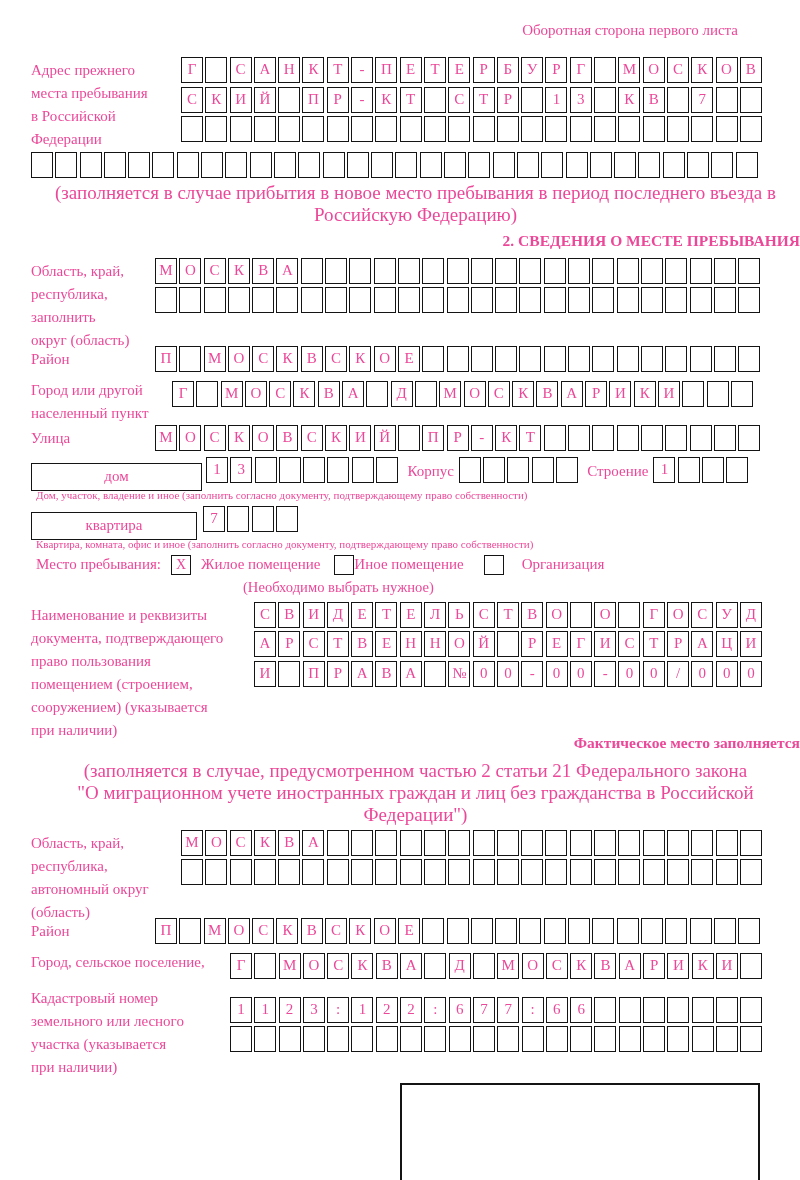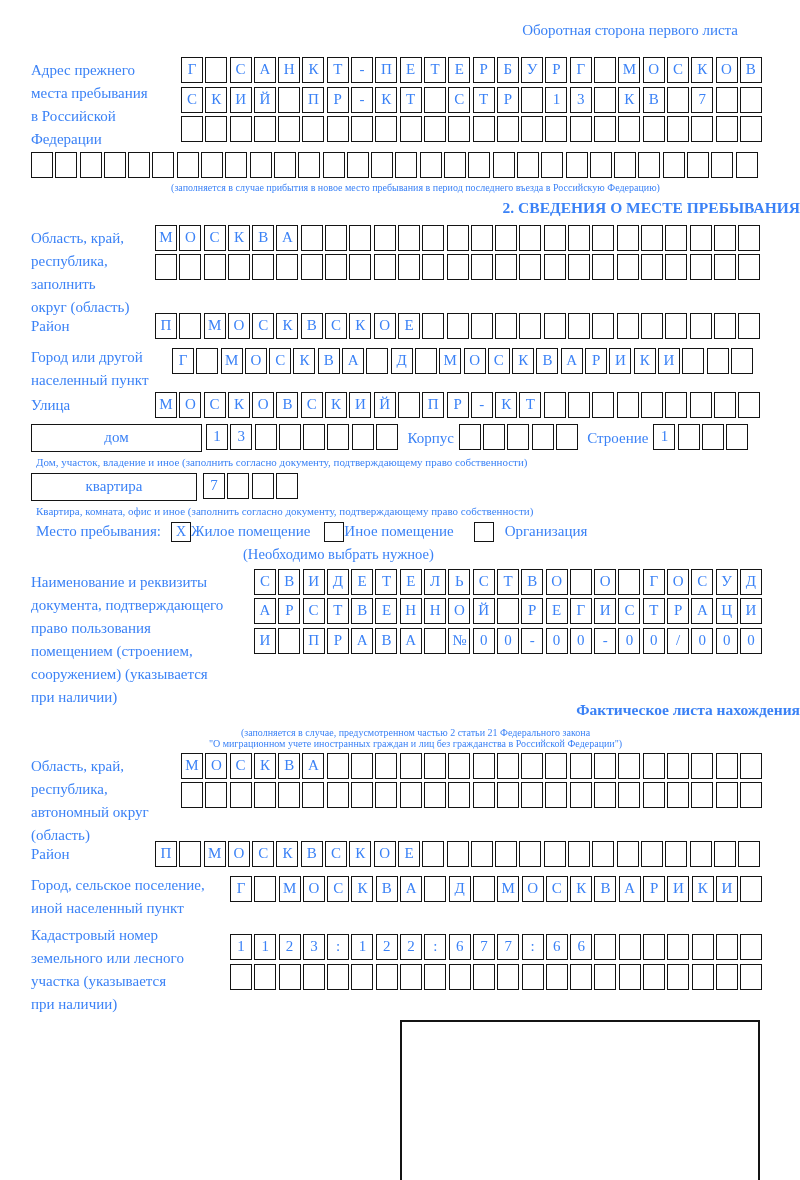--- a/index.html
+++ b/index.html
@@ -1,33 +1,33 @@
 <!DOCTYPE html>
 <html><head>
 <meta charset="utf-8">
 <style>
   html,body{margin:0;padding:0;background:#fff;}
-  .page{width:800px;height:1180px;background:#fff;color:#3b82f6;
+  .page{width:800px;height:1180px;background:#fff;color:#ec4899;
         font-family:"Liberation Serif",serif;box-sizing:border-box;
         padding:0 0 0 31px;overflow:hidden;}
   .header-note{padding-top:22px;padding-right:62px;text-align:right;font-size:15px;}
   .sec{display:flex;align-items:flex-start;}
   .lbl{font-size:15px;line-height:23px;flex:none;padding-top:2px;}
   .w150{width:150px}.w124{width:124px}.w141{width:141px}.w223{width:223px}.w199{width:199px}
   .rows{flex:none;}
   .boxrow{white-space:nowrap;height:26px;margin-bottom:3.5px;}
   .cell{display:inline-block;width:22px;height:26px;border:1.6px solid #141414;
         box-sizing:border-box;margin-right:2.3px;text-align:center;font-size:15px;
         line-height:22px;vertical-align:top;overflow:hidden;}
   .fullrow{margin-top:1px;}
-  .note{font-size:10px;text-align:center;margin:2px 0 4px;}
+  .note{font-size:19px;text-align:center;margin:2px 0 4px;}
   .heading{text-align:right;font-weight:bold;font-size:15.5px;margin:6px 0 8px;}
   .domrow{white-space:nowrap;margin-top:2px;height:28px;}
   .widebox{height:28px;border:1.6px solid #141414;display:inline-flex;align-items:center;
-           justify-content:center;font-size:15px;box-sizing:border-box;vertical-align:top;}
+           justify-content:center;font-size:15px;box-sizing:border-box;vertical-align:top;margin-top:6px;}
   .wb171{width:171px}.wb202{width:166px}
   .inl-lbl{font-size:15px;margin:0 5px 0 7px;line-height:28px;vertical-align:top;display:inline-block;}
   .smallnote{font-size:11px;margin:4px 0 5px 5px;}
   .mestorow{display:flex;align-items:center;margin-top:4px;font-size:15px;}
   .cb{display:inline-block;flex:none;width:20px;height:20px;border:1.6px solid #141414;
       text-align:center;font-size:14px;line-height:17px;box-sizing:border-box;}
   .mesto-note{font-size:14.6px;margin:4px 0 6px 212px;}
   .neg{margin-top:-6px;}
   .stampbox{width:360px;height:178px;border:2px solid #141414;margin-left:369px;margin-top:4px;box-sizing:border-box;}
   .mt2{margin-top:2px}.mt4{margin-top:4px}.mt6{margin-top:18px}
@@ -94,45 +94,45 @@
   <div class="smallnote">Дом, участок, владение и иное (заполнить согласно документу, подтверждающему право собственности)</div>
 
   <div class="domrow">
     <div class="widebox wb202">квартира</div><span style="display:inline-block;width:6px"></span><div class="boxrow" style="display:inline-block"><span class="cell">7</span><span class="cell"></span><span class="cell"></span><span class="cell"></span></div>
   </div>
   <div class="smallnote">Квартира, комната, офис и иное (заполнить согласно документу, подтверждающему право собственности)</div>
 
   <div class="mestorow">
     <span style="margin-left:5px">Место пребывания:</span>
     <span class="cb" style="margin-left:10px">X</span>
-    <span style="margin-left:0">Жилое помещение</span>
+    <span style="margin-left:10px">Жилое помещение</span>
     <span class="cb" style="margin-left:14px"></span>
     <span style="">Иное помещение</span>
     <span class="cb" style="margin-left:20px"></span>
-    <span style="margin-left:11px">Организация</span>
+    <span style="margin-left:18px">Организация</span>
   </div>
   <div class="mesto-note">(Необходимо выбрать нужное)</div>
 
   <div class="sec">
     <div class="lbl w223">
         <div>Наименование и реквизиты</div>
         <div>документа, подтверждающего</div>
         <div>право пользования</div>
         <div>помещением (строением,</div>
         <div>сооружением) (указывается</div>
         <div>при наличии)</div>
       </div>
     <div class="rows">
       <div class="boxrow"><span class="cell">С</span><span class="cell">В</span><span class="cell">И</span><span class="cell">Д</span><span class="cell">Е</span><span class="cell">Т</span><span class="cell">Е</span><span class="cell">Л</span><span class="cell">Ь</span><span class="cell">С</span><span class="cell">Т</span><span class="cell">В</span><span class="cell">О</span><span class="cell"></span><span class="cell">О</span><span class="cell"></span><span class="cell">Г</span><span class="cell">О</span><span class="cell">С</span><span class="cell">У</span><span class="cell">Д</span></div>
       <div class="boxrow"><span class="cell">А</span><span class="cell">Р</span><span class="cell">С</span><span class="cell">Т</span><span class="cell">В</span><span class="cell">Е</span><span class="cell">Н</span><span class="cell">Н</span><span class="cell">О</span><span class="cell">Й</span><span class="cell"></span><span class="cell">Р</span><span class="cell">Е</span><span class="cell">Г</span><span class="cell">И</span><span class="cell">С</span><span class="cell">Т</span><span class="cell">Р</span><span class="cell">А</span><span class="cell">Ц</span><span class="cell">И</span></div>
       <div class="boxrow"><span class="cell">И</span><span class="cell"></span><span class="cell">П</span><span class="cell">Р</span><span class="cell">А</span><span class="cell">В</span><span class="cell">А</span><span class="cell"></span><span class="cell">№</span><span class="cell">0</span><span class="cell">0</span><span class="cell">-</span><span class="cell">0</span><span class="cell">0</span><span class="cell">-</span><span class="cell">0</span><span class="cell">0</span><span class="cell">/</span><span class="cell">0</span><span class="cell">0</span><span class="cell">0</span></div>
     </div>
   </div>
 
-  <div class="heading" style="margin-top:-8px">Фактическое листа нахождения</div>
+  <div class="heading" style="margin-top:-8px">Фактическое место заполняется</div>
   <div class="note">
       <div>(заполняется в случае, предусмотренном частью 2 статьи 21 Федерального закона</div>
       <div>"О миграционном учете иностранных граждан и лиц без гражданства в Российской Федерации")</div>
     </div>
 
   <div class="sec mt4">
     <div class="lbl w150">
         <div>Область, край,</div>
         <div>республика,</div>
         <div>автономный округ</div>
@@ -145,21 +145,20 @@
   </div>
 
   <div class="sec neg">
     <div class="lbl w124">Район</div>
     <div class="boxrow"><span class="cell">П</span><span class="cell"></span><span class="cell">М</span><span class="cell">О</span><span class="cell">С</span><span class="cell">К</span><span class="cell">В</span><span class="cell">С</span><span class="cell">К</span><span class="cell">О</span><span class="cell">Е</span><span class="cell"></span><span class="cell"></span><span class="cell"></span><span class="cell"></span><span class="cell"></span><span class="cell"></span><span class="cell"></span><span class="cell"></span><span class="cell"></span><span class="cell"></span><span class="cell"></span><span class="cell"></span><span class="cell"></span><span class="cell"></span></div>
   </div>
 
   <div class="sec mt2">
     <div class="lbl w199">
         <div>Город, сельское поселение,</div>
-        <div>иной населенный пункт</div>
       </div>
     <div class="boxrow" style="margin-top:4px"><span class="cell">Г</span><span class="cell"></span><span class="cell">М</span><span class="cell">О</span><span class="cell">С</span><span class="cell">К</span><span class="cell">В</span><span class="cell">А</span><span class="cell"></span><span class="cell">Д</span><span class="cell"></span><span class="cell">М</span><span class="cell">О</span><span class="cell">С</span><span class="cell">К</span><span class="cell">В</span><span class="cell">А</span><span class="cell">Р</span><span class="cell">И</span><span class="cell">К</span><span class="cell">И</span><span class="cell"></span></div>
   </div>
 
   <div class="sec mt2">
     <div class="lbl w199">
         <div>Кадастровый номер</div>
         <div>земельного или лесного</div>
         <div>участка (указывается</div>
         <div>при наличии)</div>

